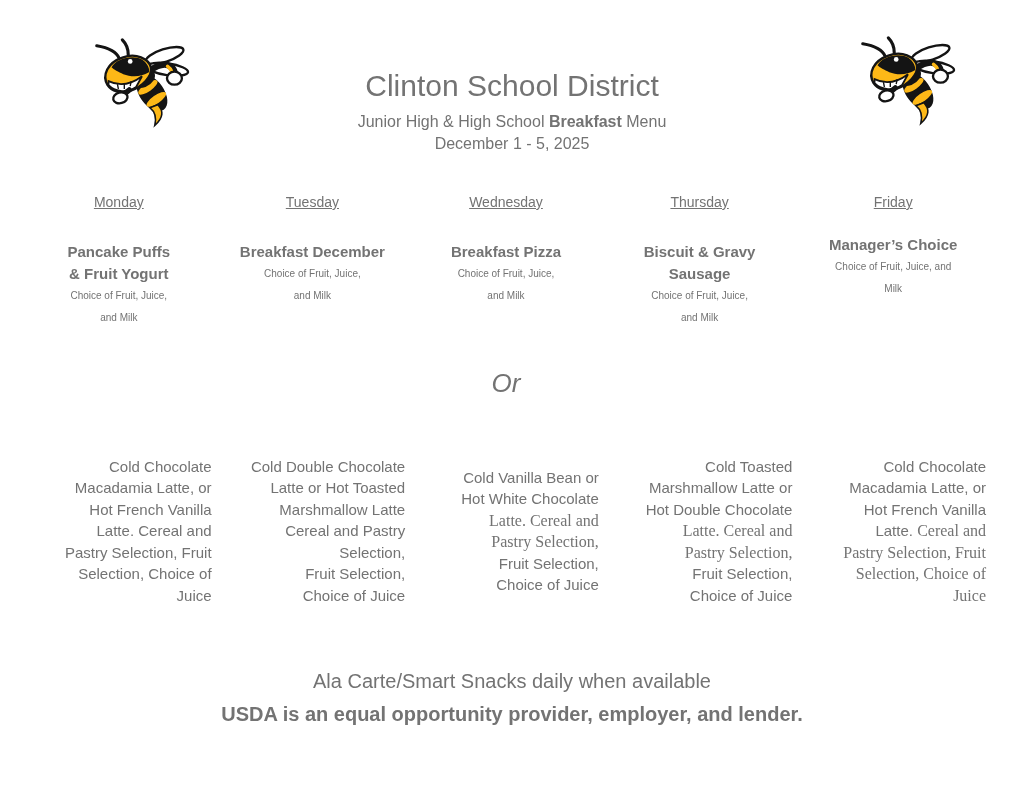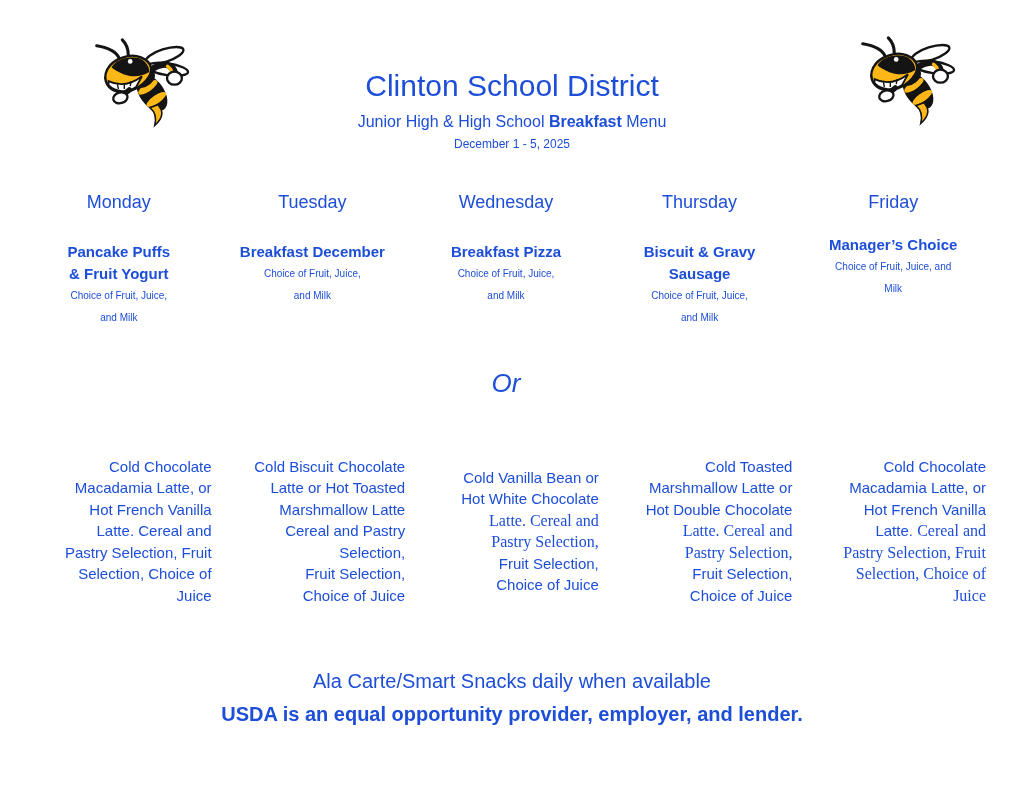--- a/index.html
+++ b/index.html
@@ -1,36 +1,36 @@
 <!DOCTYPE html>
 <html><head>
 <meta charset="utf-8">
 <style>
   * { margin:0; padding:0; box-sizing:border-box; }
   html,body { background:#ffffff; }
   .page {
     position:relative; width:1024px; height:791px; background:#ffffff;
-    font-family:"Liberation Sans", sans-serif; color:#1d4ed8; overflow:hidden;
+    font-family:"Liberation Sans", sans-serif; color:#737373; overflow:hidden;
   }
   .logo { position:absolute; width:140px; height:118px; }
   .logo-left  { left:72px;  top:30px; }
   .logo-right { left:838px; top:28px; }
 
   .header { padding-top:68px; text-align:center; }
   .title { font-size:30px; font-weight:400; line-height:36px; }
   .subtitle { font-size:16px; line-height:22px; margin-top:7px; }
   .subtitle b { font-weight:bold; }
-  .daterange { font-size:12px; line-height:22px; }
+  .daterange { font-size:16px; line-height:22px; }
 
   .grid {
     display:grid; grid-template-columns:repeat(5,1fr);
     width:968px; margin-left:22px; text-align:center;
   }
   .menu-days { margin-top:36px; }
-  .day { font-size:18px; line-height:23px; }
+  .day { font-size:14px; line-height:23px;text-decoration:underline; }
   .entree-block { margin-top:27px; }
   .col:nth-child(5) .entree-block { margin-top:20px; }
   .entree { font-weight:bold; font-size:15px; line-height:22px; white-space:pre-line; padding:0 6px; }
   .sides  { font-size:10px; line-height:22px; white-space:pre-line; padding:0 6px; }
 
   .or-row {
     width:968px; margin-left:22px; margin-top:38px;
     text-align:center; font-size:26px; font-style:italic; line-height:32px;
   }
 
@@ -149,21 +149,21 @@
     <div class="col">
       <p class="alt"><span class="sans">Cold Chocolate
 Macadamia Latte, or
 Hot French Vanilla
 Latte. Cereal and
 Pastry Selection, Fruit
 Selection, Choice of
 Juice</span><span class="serif"></span><span class="sans"></span></p>
     </div>
     <div class="col">
-      <p class="alt"><span class="sans">Cold Biscuit Chocolate
+      <p class="alt"><span class="sans">Cold Double Chocolate
 Latte or Hot Toasted
 Marshmallow Latte
 Cereal and Pastry
 Selection,
 Fruit Selection,
 Choice of Juice</span><span class="serif"></span><span class="sans"></span></p>
     </div>
     <div class="col">
       <p class="alt"><span class="sans">Cold Vanilla Bean or
 Hot White Chocolate

